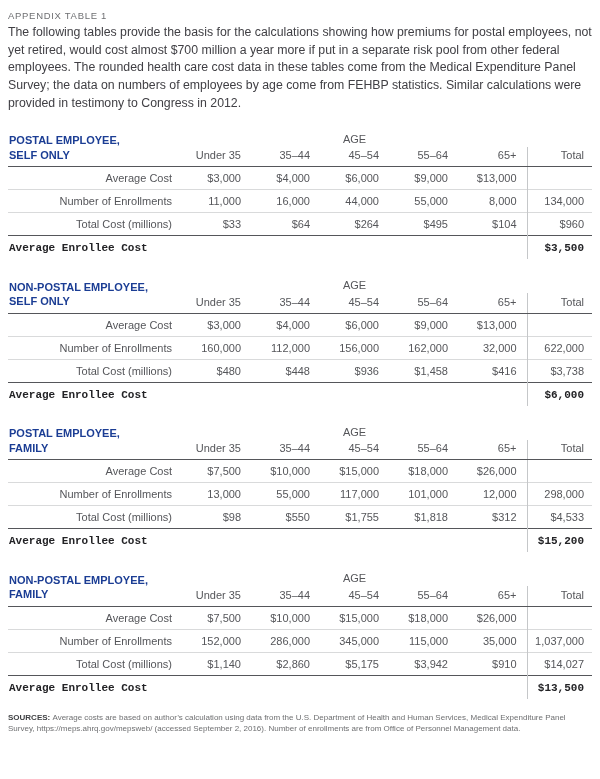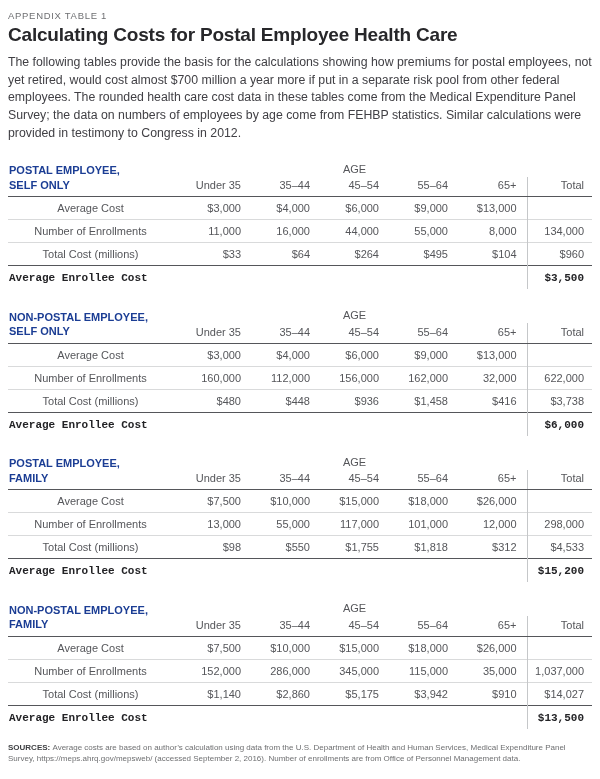--- a/index.html
+++ b/index.html
@@ -37,21 +37,21 @@
   .age-spacer{padding:0;}
   .head-row th{
     text-align:right;color:#55565a;font-weight:normal;vertical-align:bottom;
     padding:0 10px 5px 0;height:20px;
   }
   .head-row th,.tbl-title{border-bottom:1.5px solid #55565a;}
 
   .data-table tbody td{
     padding:5px 10px 5px 0;text-align:right;color:#55565a;
   }
-  .data-table tbody td.label{text-align:center;padding-left:1px;}
+  .data-table tbody td.label{text-align:right;padding-left:1px;}
   .data-table tbody tr:not(:first-child) td{border-top:1px solid #d9dadb;}
 
   .summary-row td{
     border-top:1.5px solid #55565a;font-weight:bold;color:#232326;
     padding:6px 10px 5px 0;text-align:right;font-family:Liberation Mono, monospace;
   }
   .summary-row td.label{text-align:left;padding-left:1px;}
 
   .total-col{border-left:1px solid #c5c7c9;padding-right:8px !important;}
 
@@ -60,21 +60,20 @@
   }
   .sources-label{font-weight:bold;color:#3f4043;}
 </style>
 </head>
 <body>
 
 <div class="page">
 
   <div class="kicker">APPENDIX TABLE 1</div>
 
-  <h1 class="title">Calculating Costs for Postal Employee Health Care</h1>
 
   <p class="intro">The following tables provide the basis for the calculations showing how premiums for postal employees, not yet retired, would cost almost $700 million a year more if put in a separate risk pool from other federal employees. The rounded health care cost data in these tables come from the Medical Expenditure Panel Survey; the data on numbers of employees by age come from FEHBP statistics. Similar calculations were provided in testimony to Congress in 2012.</p>
 
   <div id="tables">
   <table class="data-table">
     <colgroup>
       <col style="width:174px">
           <col style="width:69px">
           <col style="width:69px">
       <col style="width:69px">

